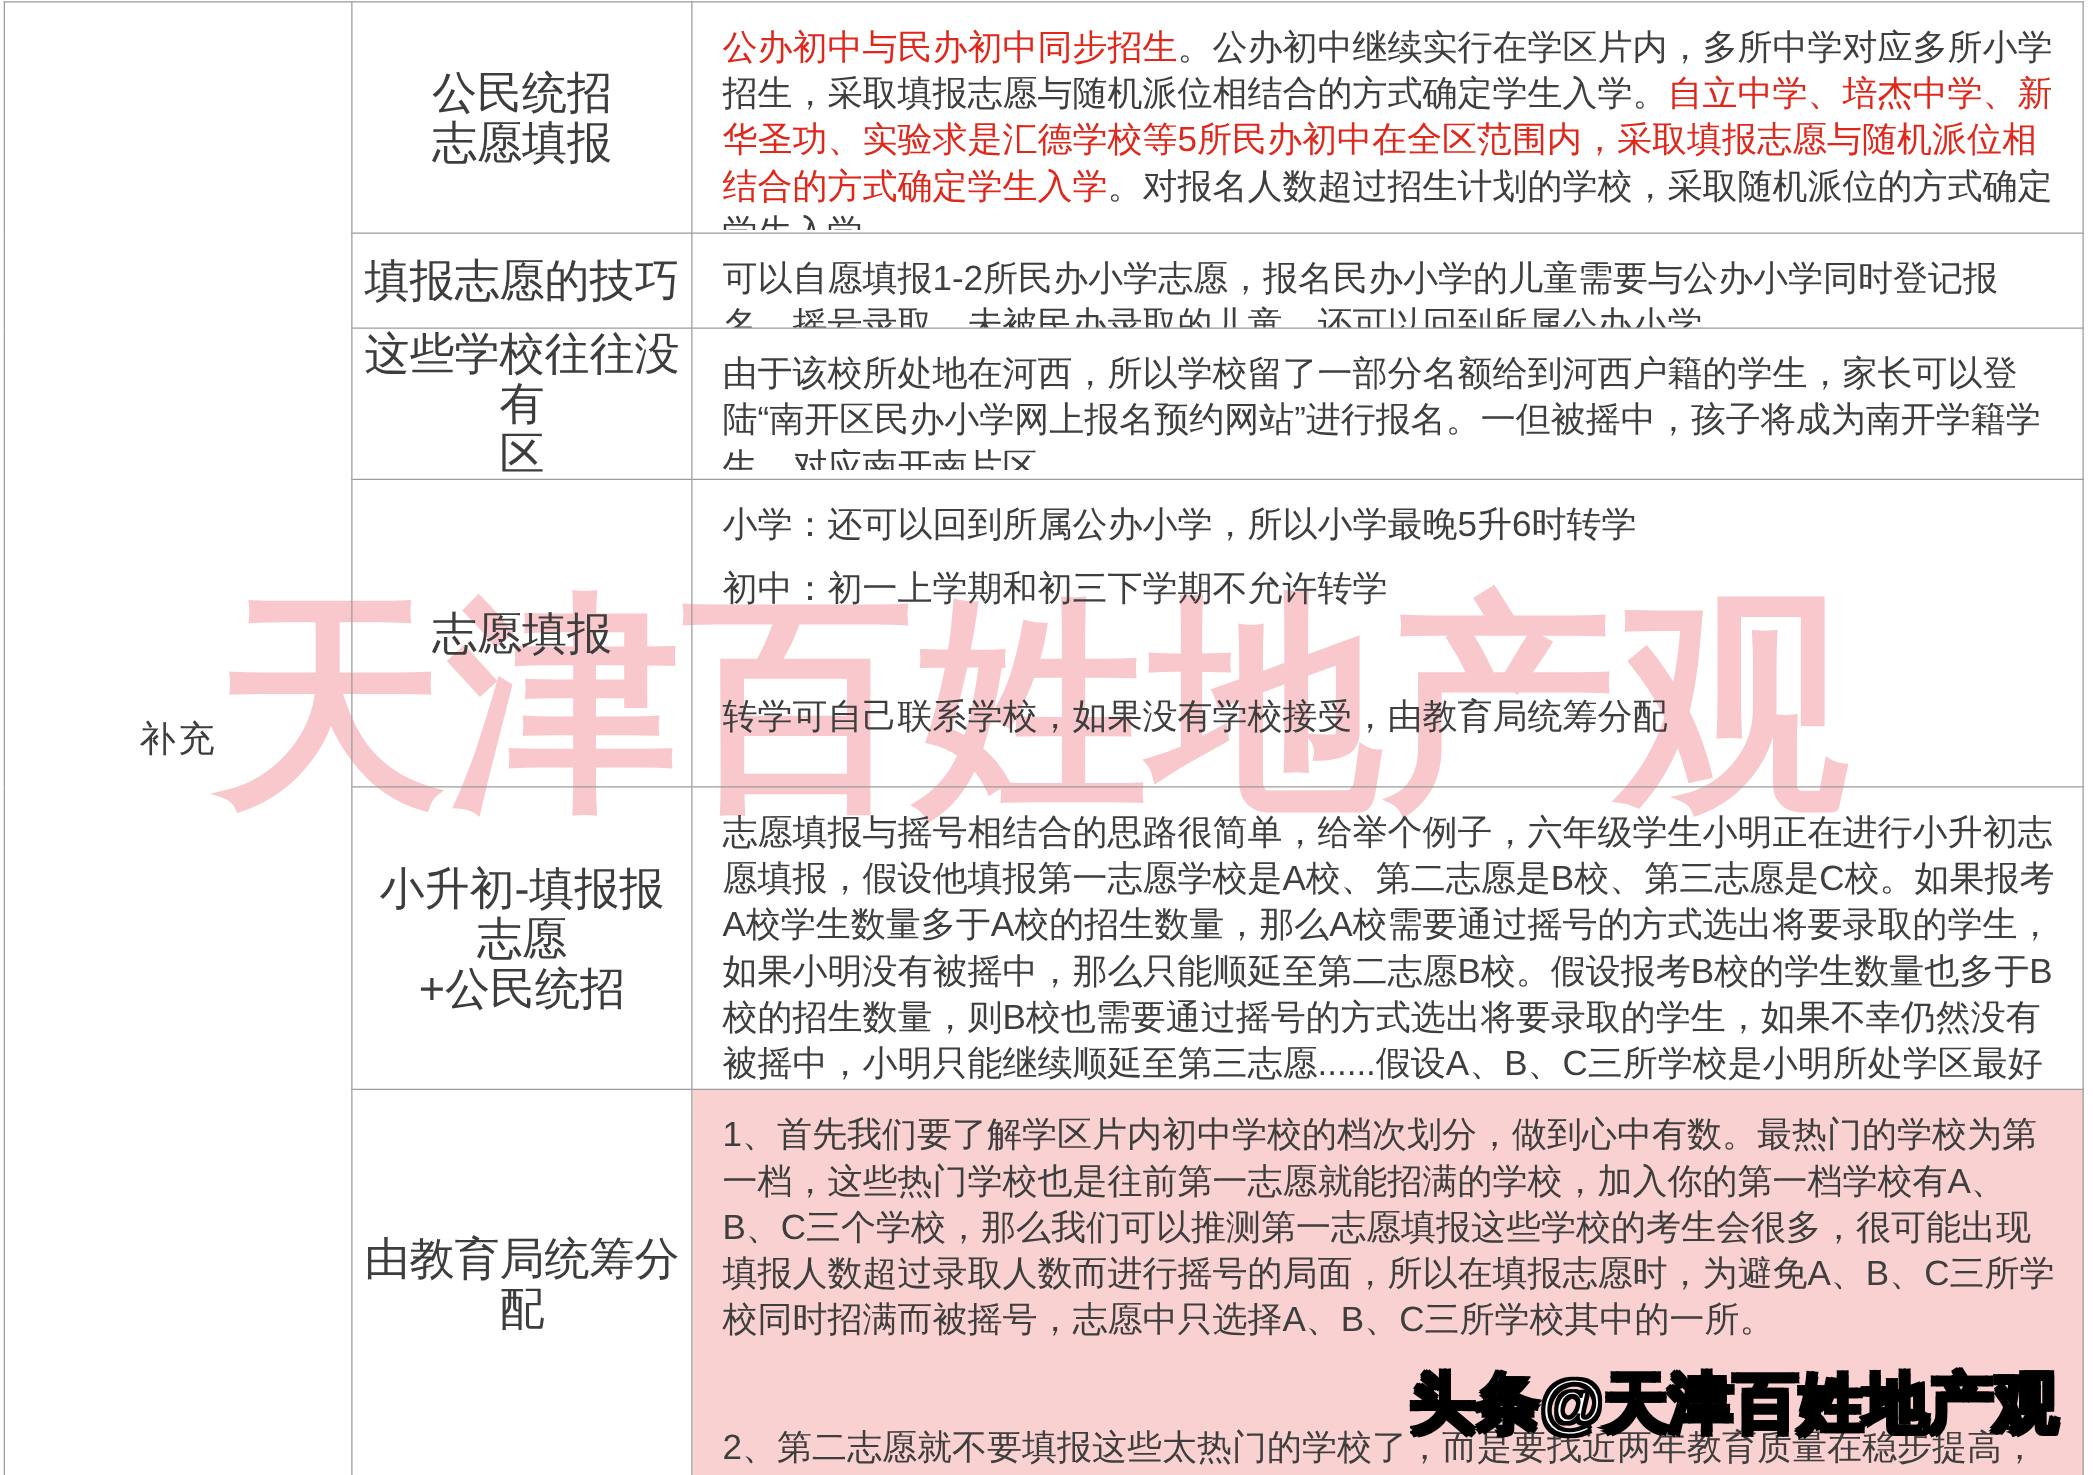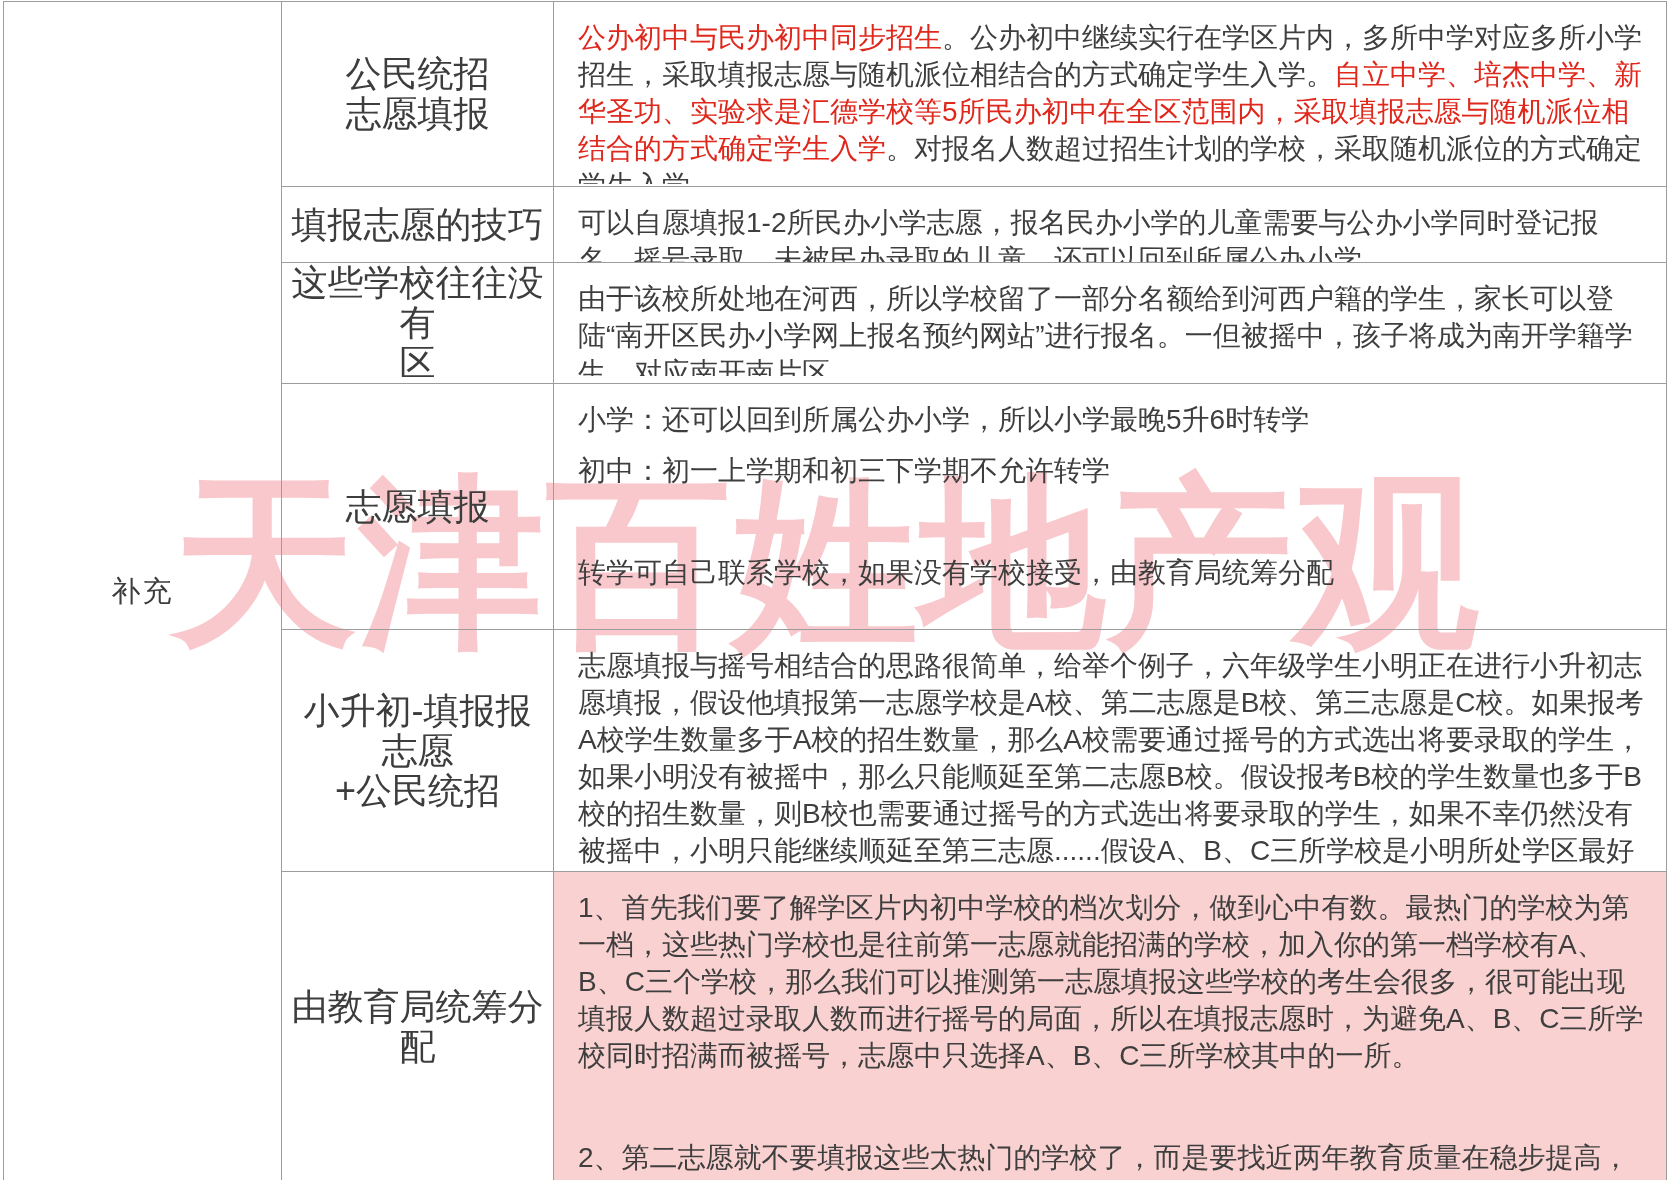--- a/index.html
+++ b/index.html
@@ -140,14 +140,15 @@
               <p class="para">&nbsp;</p>
               <p class="para"><span>2、第二志愿就不要填报这些太热门的学校了，而是要找近两年教育质量在稳步提高，尤其是公民同摇后表现不错的学校，这些学校往往没有</span></p>
               <p class="para"><span>考的人员也不会那么多。</span></p>
             </div>
         </td>
       </tr>
     </tbody>
   </table>
 
   <div class="watermark-center">天津百姓地产观</div>
+  <div class="watermark-corner">头条@天津百姓地产观</div>
 
 </div>
 
 </body></html>

